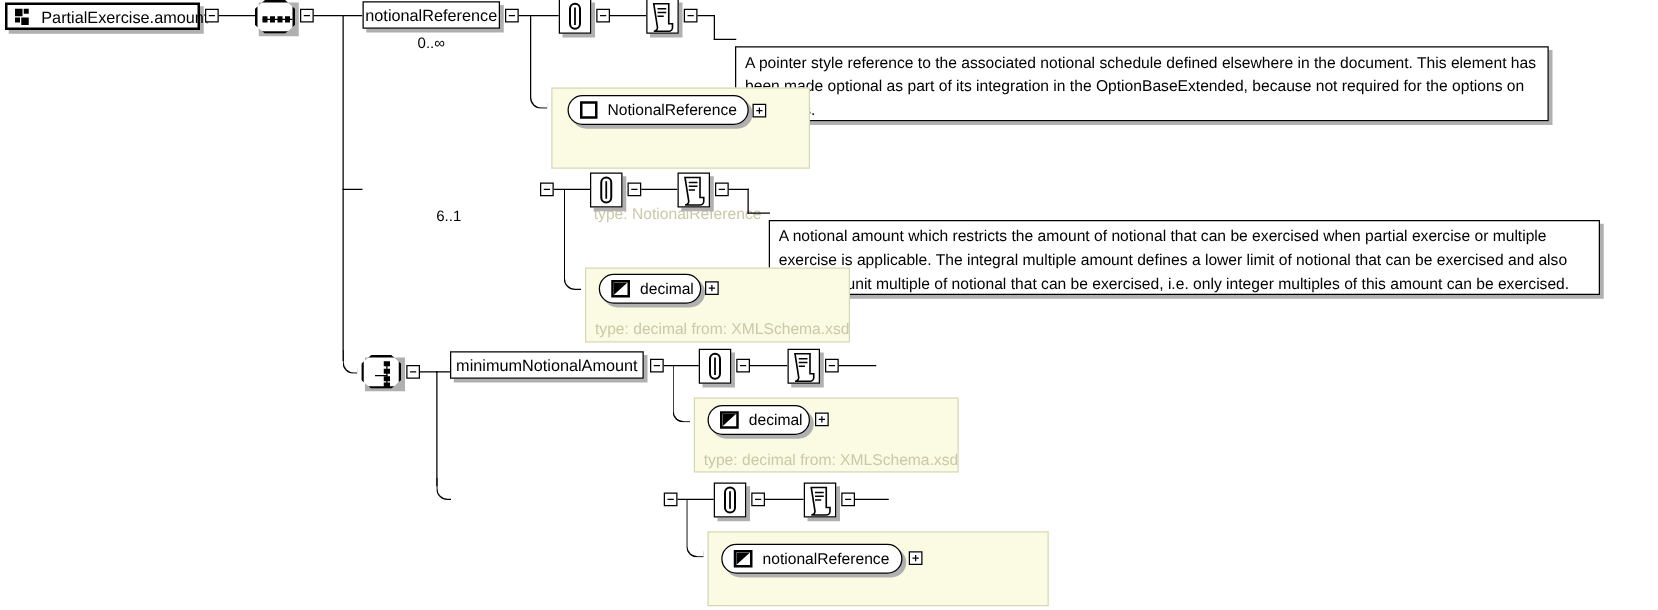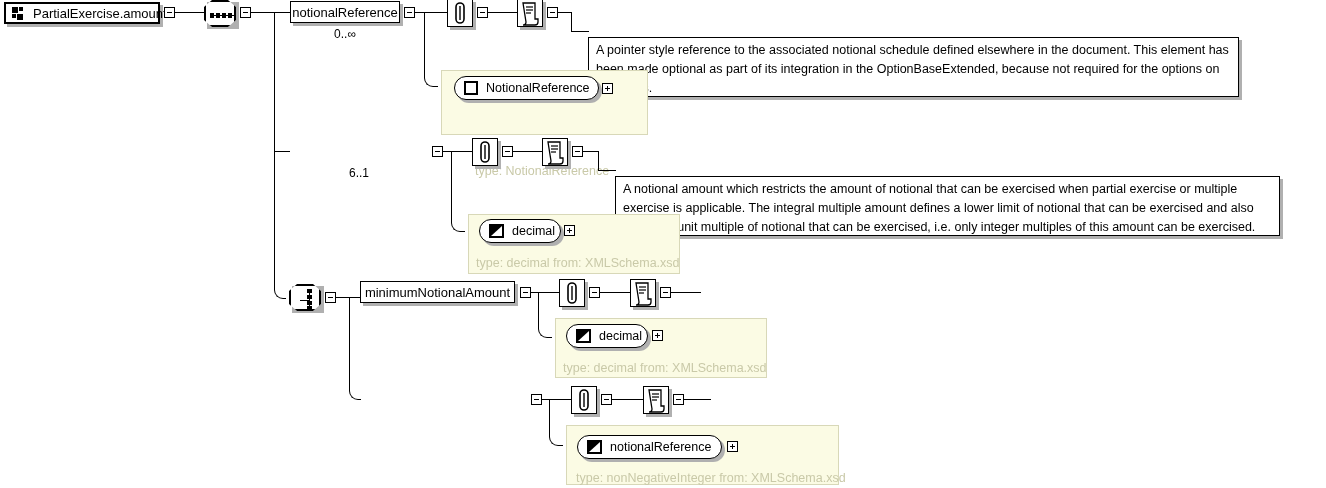--- a/index.html
+++ b/index.html
@@ -444,15 +444,14 @@
   <div class="pmbox" style="left:673px; top:394px;"></div>
   <div class="hline" style="left:684px; top:399px; width:27px;"></div>
 
 
   <div class="typepanel" style="left:566px; top:425px; width:273px; height:60px;"></div>
   <div class="typecap" style="left:577px; top:435px; width:145px;">
     <span class="capglyph simple"></span>
     <span>notionalReference</span>
   </div>
   <div class="pmbox plus" style="left:727px; top:441px;"></div>
-  <div class="typelabel" style="left:576px; top:471px;">type: nonNegativeInteger from: XMLSchema.xsd</div>
 
 </div>
 
 </body></html>

